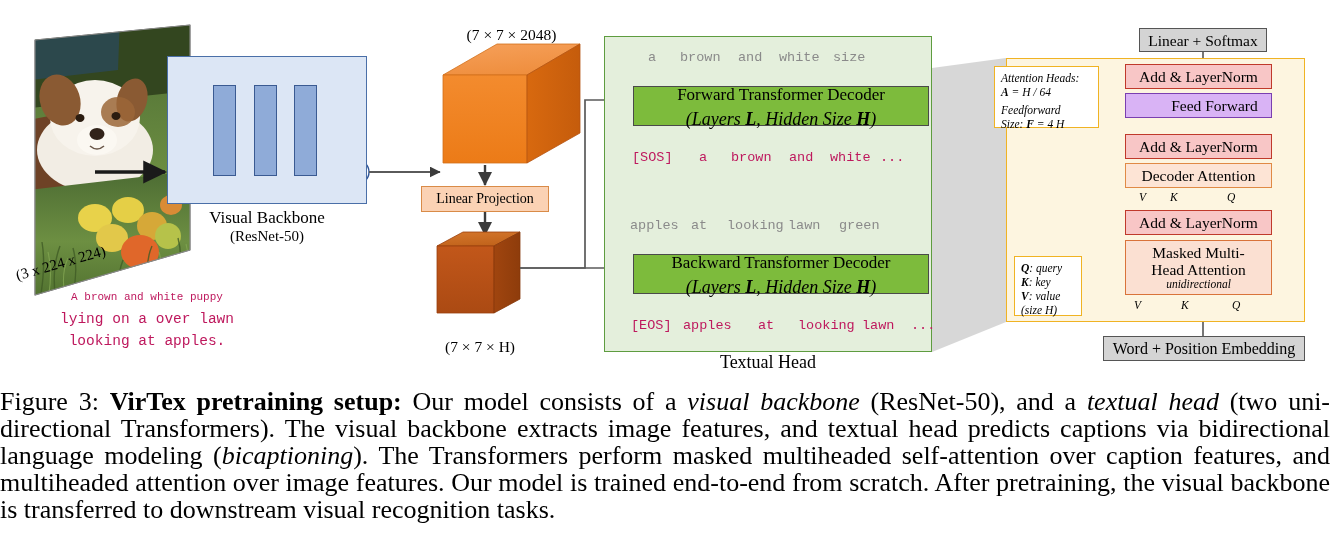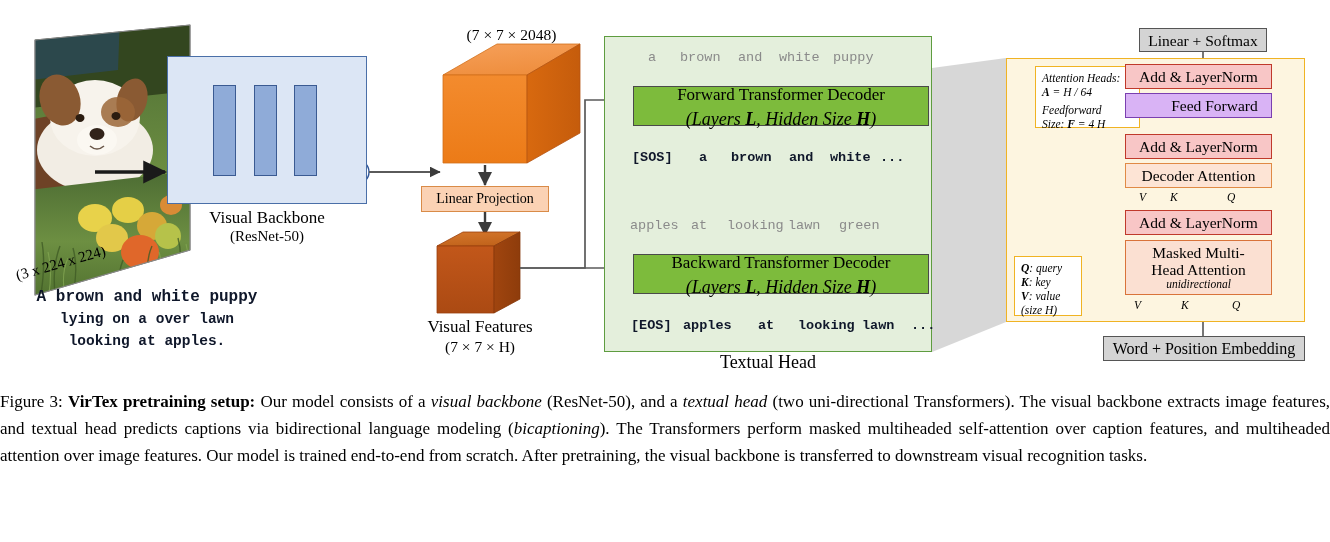--- a/index.html
+++ b/index.html
@@ -3,21 +3,21 @@
 <meta charset="utf-8">
 <style>
   html,body{margin:0;padding:0;background:#fff;}
   body{width:1330px;height:542px;position:relative;overflow:hidden;
        font-family:"Liberation Serif", serif; color:#000;}
   .fig{position:absolute;left:0;top:0;width:1330px;height:380px;}
   svg.layer{position:absolute;left:0;top:0;width:1330px;height:380px;}
   .abs{position:absolute;}
   .lbl{font-family:"Liberation Serif", serif;font-size:15px;color:#000;white-space:nowrap;}
   .lbl-sm{font-family:"Liberation Serif", serif;font-size:13.5px;color:#000;white-space:nowrap;}
-  .tok{font-family:"Liberation Mono", monospace;font-size:13.5px;color:#0f172a;white-space:nowrap;font-weight:bold;}
+  .tok{font-family:"Liberation Mono", monospace;font-size:13.5px;color:#be185d;white-space:nowrap;}
   .tok-out{font-family:"Liberation Mono", monospace;font-size:13.5px;color:#8a8a8a;white-space:nowrap;}
 
   
   .vb-box{background:#dce6f5;border:1.3px solid #4a6fa8;box-sizing:border-box;}
   .vb-inner{background:#8fabd8;border:1.3px solid #3a5a92;box-sizing:border-box;}
   .th-box{background:#e4efdc;border:1.4px solid #5e9c3f;box-sizing:border-box;}
   .dec-box{background:#7dbb3c;border:1.3px solid #4a4a4a;box-sizing:border-box;
            display:flex;flex-direction:column;align-items:center;justify-content:center;}
   .dec-t1{font-family:"Liberation Serif", serif;font-size:17px;line-height:18px;}
   .dec-t2{font-family:"Liberation Serif", serif;font-size:18px;font-style:italic;line-height:15px;margin-top:8px;}
@@ -33,21 +33,21 @@
   .b-gray{background:#d4d4d4;border:1.4px solid #555;}
   .b-red{background:#f8c6c6;border:1.4px solid #c0392b;}
   .b-purple{background:#d9b3f5;border:1.4px solid #7a3fb0;}
   .b-peach{background:#fde4d5;border:1.3px solid #e08a45;}
   .b-peach2{background:#fbe0d2;border:1.3px solid #d9733a;}
   .sub-i{font-size:11.5px;font-style:italic;line-height:13px;text-align:right;}
   .vkq{font-family:"Liberation Serif", serif;font-size:11.5px;font-style:italic;}
 
   
   .caption{position:absolute;left:0;top:388px;width:1330px;
-           font-family:"Liberation Serif", serif;font-size:17px;line-height:27px;
+           font-family:"Liberation Serif", serif;font-size:26px;line-height:27px;
            text-align:justify;text-justify:inter-word;color:#000;}
   .caption b{font-weight:bold;}
   .caption i{font-style:italic;}
 </style>
 </head>
 <body>
 
 <div class="fig">
 
   <svg class="layer" viewBox="0 0 1330 380">
@@ -272,50 +272,49 @@
     <g>
       <polygon points="1030,177 1048,165 1085,165 1067,177" fill="url(#dTop)" stroke="#9a400c" stroke-width="0.8"></polygon>
       <polygon points="1030,177 1067,177 1067,238 1030,238" fill="url(#dFront)" stroke="#9a400c" stroke-width="0.8"></polygon>
       <polygon points="1067,177 1085,165 1085,226 1067,238" fill="url(#dSide)" stroke="#86380a" stroke-width="0.8"></polygon>
     </g>
   </svg>
 
   <div class="abs lbl" style="left:14px;top:268px;transform:rotate(-16deg);transform-origin:left top;">(3 x 224 x 224)</div>
 
   <div class="abs" style="left:22px;top:286px;width:250px;text-align:center;">
-    <div class="tok" style="font-size:16px;line-height:22px;">A brown and white puppy</div>
+    <div class="tok" style="font-size:11px;line-height:22px;">A brown and white puppy</div>
     <div class="tok" style="font-size:14.5px;line-height:22px;">lying on a over lawn</div>
     <div class="tok" style="font-size:14.5px;line-height:22px;">looking at apples.</div>
   </div>
 
   <div class="abs vb-box" style="left:167px;top:56px;width:200px;height:148px;"></div>
   <div class="abs vb-inner" style="left:213px;top:85px;width:23px;height:91px;"></div>
   <div class="abs vb-inner" style="left:254px;top:85px;width:23px;height:91px;"></div>
   <div class="abs vb-inner" style="left:294px;top:85px;width:23px;height:91px;"></div>
 
   <div class="abs lbl" style="left:167px;top:208px;width:200px;text-align:center;font-size:17px;">Visual Backbone</div>
   <div class="abs lbl-sm" style="left:167px;top:228px;width:200px;text-align:center;font-size:15px;">(ResNet-50)</div>
 
   <div class="abs lbl" style="left:443px;top:26px;width:137px;text-align:center;font-size:15.5px;">(7 × 7 × 2048)</div>
 
   <div class="abs lp-box" style="left:421px;top:186px;width:128px;height:26px;">
     <span>Linear Projection</span>
   </div>
 
-  <div class="abs lbl" style="left:400px;top:317px;width:160px;text-align:center;font-size:17px;">Visual Features</div>
   <div class="abs lbl" style="left:400px;top:338px;width:160px;text-align:center;font-size:15.5px;">(7 × 7 × H)</div>
 
   <div class="abs th-box" style="left:604px;top:36px;width:328px;height:316px;"></div>
 
   <div class="abs" style="left:626px;top:50px;width:250px;">
     <span class="tok-out abs" style="left:22px;top:0;">a</span>
     <span class="tok-out abs" style="left:54px;top:0;">brown</span>
     <span class="tok-out abs" style="left:112px;top:0;">and</span>
     <span class="tok-out abs" style="left:153px;top:0;">white</span>
-    <span class="tok-out abs" style="left:207px;top:0;">puppy</span>
+    <span class="tok-out abs" style="left:207px;top:0;">size</span>
   </div>
 
   <div class="abs dec-box" style="left:633px;top:86px;width:296px;height:40px;">
     <div class="dec-t1">Forward Transformer Decoder</div>
     <div class="dec-t2">(Layers <b>L</b>, Hidden Size <b>H</b>)</div>
   </div>
 
   <div class="abs" style="left:626px;top:150px;width:290px;">
     <span class="tok abs" style="left:6px;top:0;">[SOS]</span>
     <span class="tok abs" style="left:73px;top:0;">a</span>
@@ -348,21 +347,21 @@
   </div>
 
   <div class="abs lbl" style="left:604px;top:352px;width:328px;text-align:center;font-size:18px;">Textual Head</div>
 
   <div class="abs rp-box" style="left:1006px;top:58px;width:299px;height:264px;"></div>
 
   <div class="abs blk b-gray" style="left:1139px;top:28px;width:128px;height:24px;font-size:15.5px;">
     <span>Linear + Softmax</span>
   </div>
 
-  <div class="abs note-box" style="left:1035px;top:66px;width:105px;height:62px;">
+  <div class="abs note-box" style="left:994px;top:66px;width:105px;height:62px;">
     <div class="note-l">Attention Heads:</div>
     <div class="note-l"><span class="note-b">A</span> = H / 64</div>
     <div class="note-l" style="margin-top:4px;">Feedforward</div>
     <div class="note-l">Size: <span class="note-b">F</span> = 4 H</div>
   </div>
 
   <div class="abs blk b-red" style="left:1125px;top:64px;width:147px;height:25px;font-size:15.5px;">
     <span>Add &amp; LayerNorm</span>
   </div>
 

